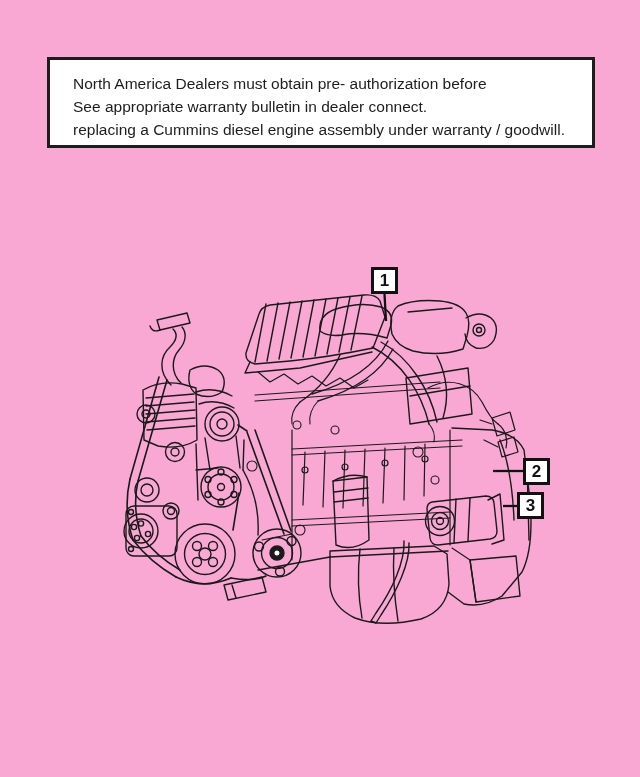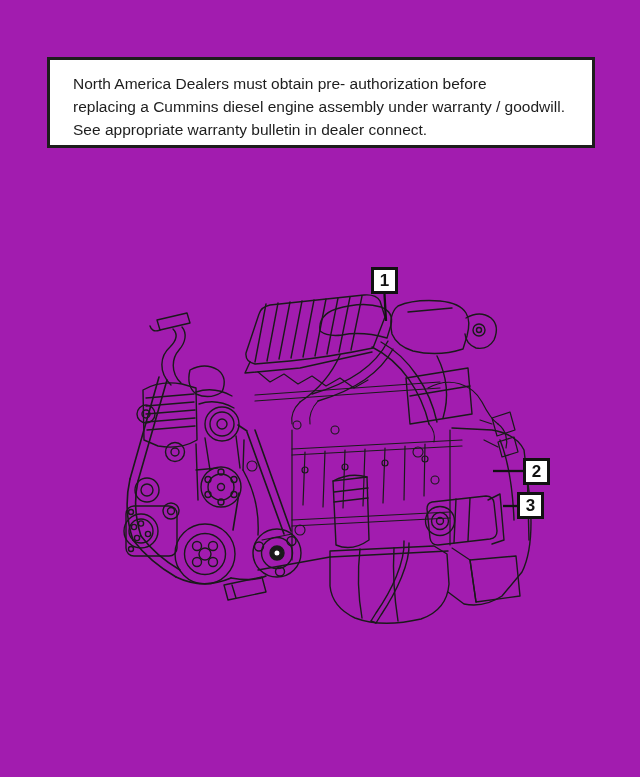--- a/index.html
+++ b/index.html
@@ -1,19 +1,19 @@
 <!DOCTYPE html>
 <html><head>
 <meta charset="utf-8">
 <style>
   html,body{margin:0;padding:0;background:#ffffff;}
   .page{
     position:relative;
     width:640px;height:777px;
-    background:#a21caf;
+    background:#f9a8d4;
     font-family:"Liberation Sans", sans-serif;
     overflow:hidden;
   }
   .notice-box{
     position:absolute;
     left:47px;top:57px;
     width:548px;height:91px;
     border:3px solid #1d1d1d;
     box-sizing:border-box;
     padding:12px 8px 0 23px;
@@ -43,22 +43,22 @@
   .callout-2{left:523px;top:458px;}
   .callout-3{left:517px;top:492px;}
 </style>
 </head>
 <body>
 
 <div class="page">
 
   <div class="notice-box">
     <div class="notice-line">North America Dealers must obtain pre- authorization before</div>
+    <div class="notice-line">See appropriate warranty bulletin in dealer connect.</div>
     <div class="notice-line">replacing a Cummins diesel engine assembly under warranty / goodwill.</div>
-    <div class="notice-line">See appropriate warranty bulletin in dealer connect.</div>
   </div>
 
   <svg class="diagram-svg" viewBox="0 0 640 777">
     <g stroke="#1a1a1a" fill="none" stroke-width="1.4" stroke-linecap="round" stroke-linejoin="round">
 
       <g>
         <path d="M246,353 L259,314 Q261,307 270,305 L364,295 Q376,294 380,301 L385,317 L373,348 Q330,357 290,361 L255,364 Q245,362 246,353 Z"></path>
         <path d="M250,362 L245,373 L300,368 L372,352"></path>
         <line x1="266" y1="304" x2="255" y2="362"></line>
         <line x1="278" y1="303" x2="267" y2="361"></line>

